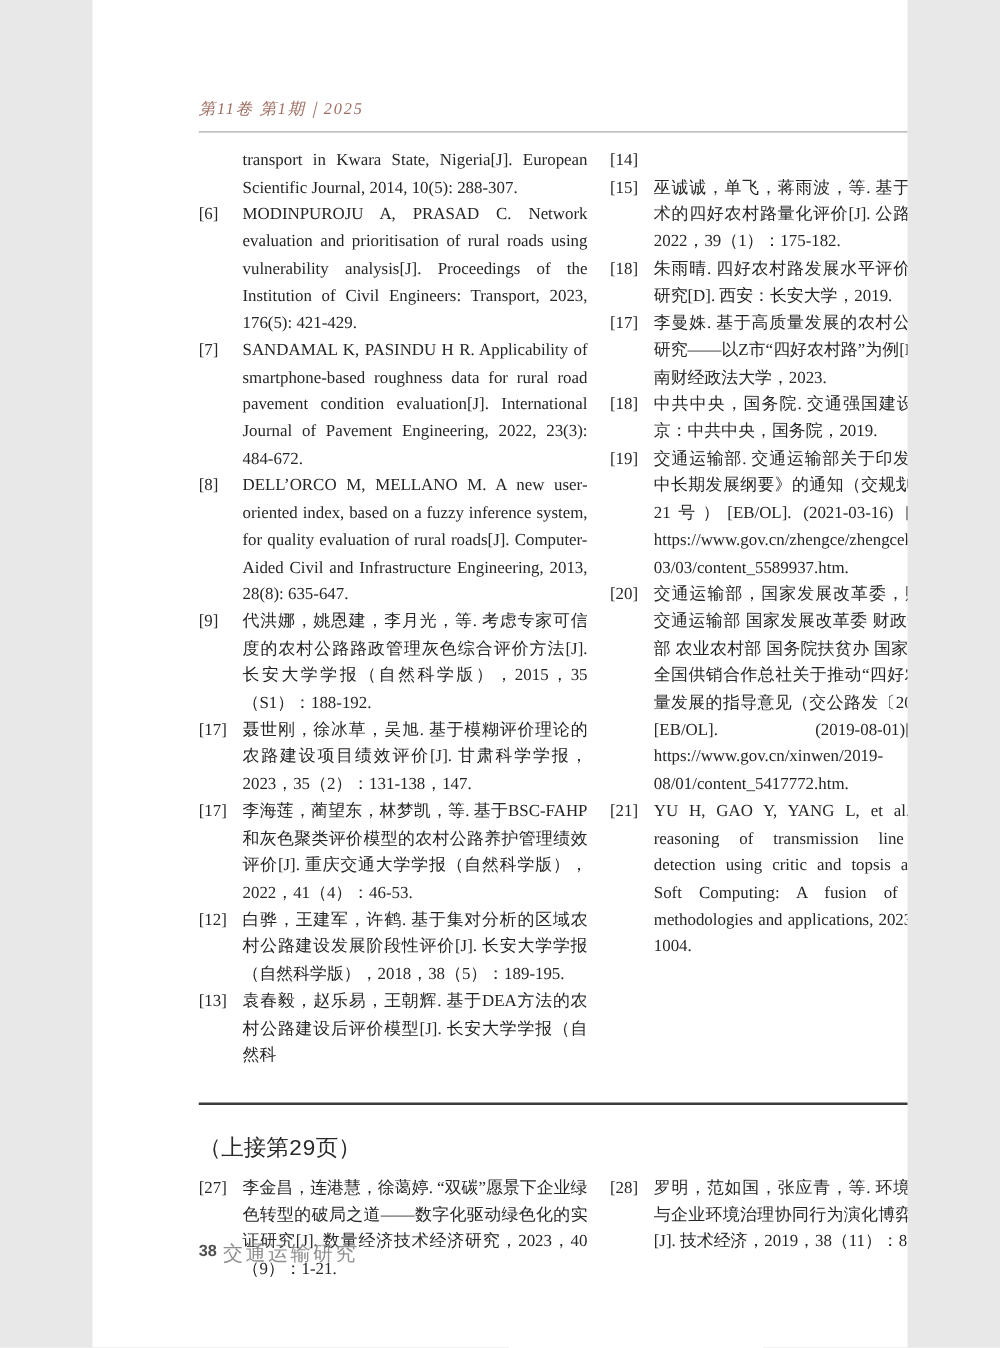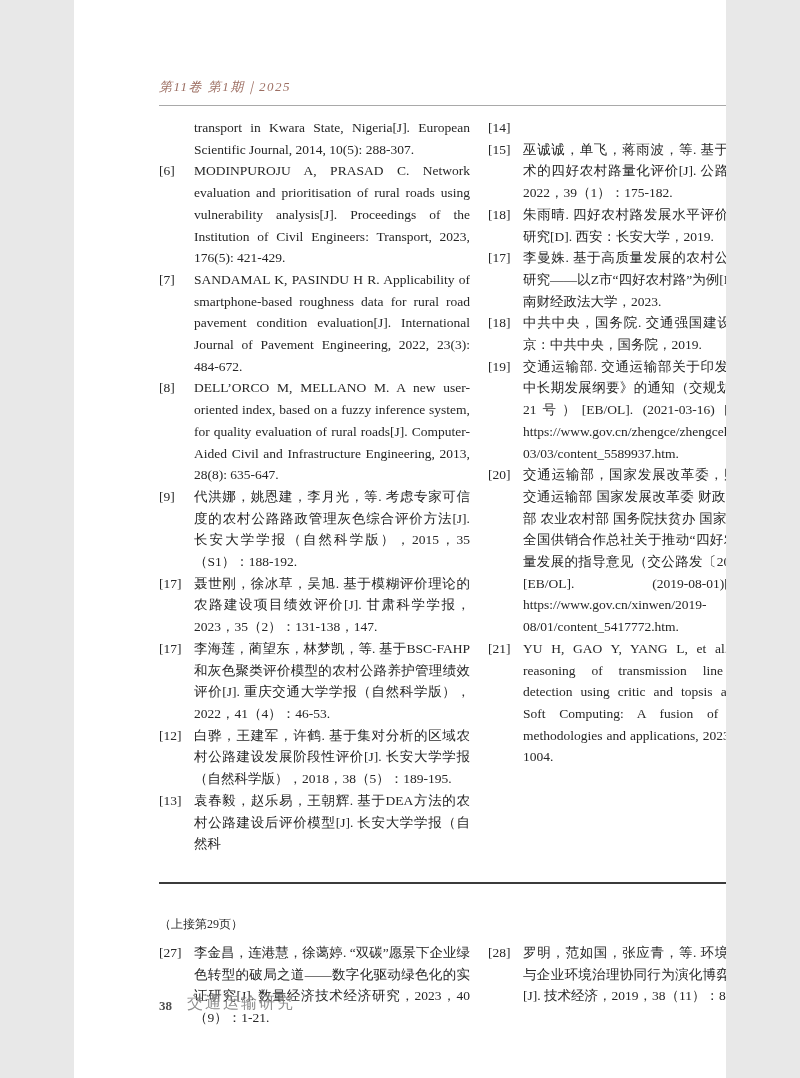--- a/index.html
+++ b/index.html
@@ -51,37 +51,38 @@
     text-align: justify;
     word-break: break-word;
   }
   .section-divider {
     margin-top: 27px;
     border: none;
     border-top: 2px solid #3b3b3b;
     height: 0;
   }
   .continued-note {
-    margin-top: 32px;
-    font-size: 12px;
+    margin-top: 22px;
+    font-size: 18px;
     color: #2a2a2a;
+    font-family: Liberation Mono, monospace;
   }
   .cont-body {
     margin-top: 9px;
     display: flex;
     gap: 18px;
   }
   .page-footer {
     position: absolute;
     left: 85px;
     top: 993px;
     display: flex;
-    align-items: flex-end;
-    gap: 15px;
-    font-family: Liberation Serif, serif;
+    align-items: flex-start;
+    gap: 5px;
+    font-family: Liberation Sans, sans-serif;
   }
   .page-footer .page-num {
     font-size: 13px;
     font-weight: bold;
     color: #4e4e4e;
   }
   .page-footer .journal-name {
     font-size: 16px;
     color: #8d8d8d;
     letter-spacing: 2px;

